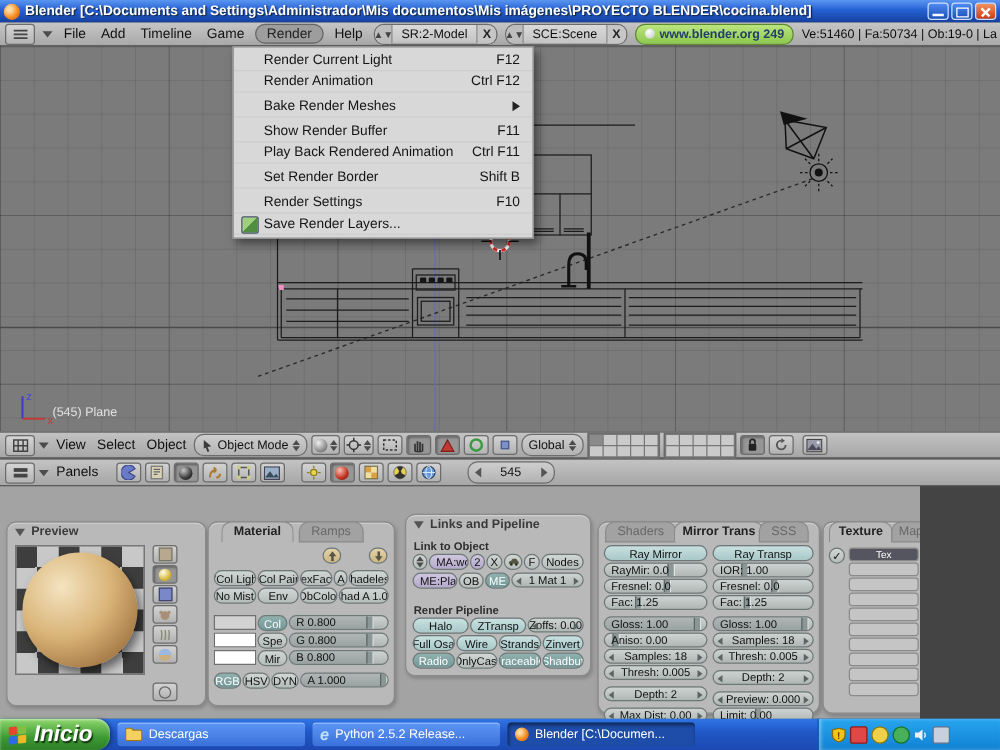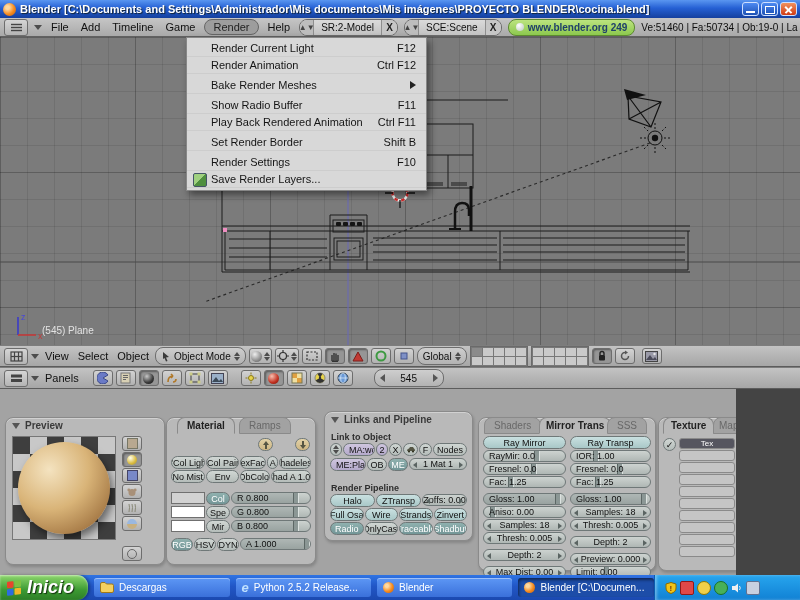--- a/index.html
+++ b/index.html
@@ -263,21 +263,21 @@
       <span>Render Animation</span>
       <span class="sc">Ctrl F12</span>
       </div>
     <div class="msep"></div>
     <div class="mi">
       <span>Bake Render Meshes</span>
       <span class="subarrow"></span>
       </div>
     <div class="msep"></div>
     <div class="mi">
-      <span>Show Radio Buffer</span>
+      <span>Show Render Buffer</span>
       <span class="sc">F11</span>
       </div>
     <div class="mi">
       <span>Play Back Rendered Animation</span>
       <span class="sc">Ctrl F11</span>
       </div>
     <div class="msep"></div>
     <div class="mi">
       <span>Set Render Border</span>
       <span class="sc">Shift B</span>
@@ -795,24 +795,20 @@
     <div class="task">
       <svg width="14" height="11" viewBox="0 0 14 11">
           <path d="M0.5,2 Q0.5,0.5 2,0.5 H5 L6.5,2 H12 Q13.5,2 13.5,3.5 V9 Q13.5,10.5 12,10.5 H2 Q0.5,10.5 0.5,9 Z" fill="#f4d060" stroke="#a07818"></path>
         </svg>
       <span>Descargas</span>
     </div>
     <div class="task">
       <span style="color:#bfe0ff;font-size:13px;font-weight:bold;font-style:italic">e</span>
       <span>Python 2.5.2 Release...</span>
     </div>
-    <div class="task">
-      <span class="blogo" style="width:11px;height:11px;margin:0"></span>
-      <span>Blender</span>
-    </div>
     <div class="task active">
       <span class="blogo" style="width:11px;height:11px;margin:0"></span>
       <span>Blender [C:\Documen...</span>
     </div>
     <div id="tray">
       <svg class="ticon" viewBox="0 0 12 12">
           <path d="M6,0.5 L11,2 V6 Q11,10 6,11.5 Q1,10 1,6 V2 Z" fill="#f2c418" stroke="#8a6c00"></path>
           <text x="4.5" y="9" font-size="8" font-weight="bold" fill="#7a3800">!</text>
         </svg>
       <span class="ticon" style="background:#e04848;border:1px solid #901818"></span>

